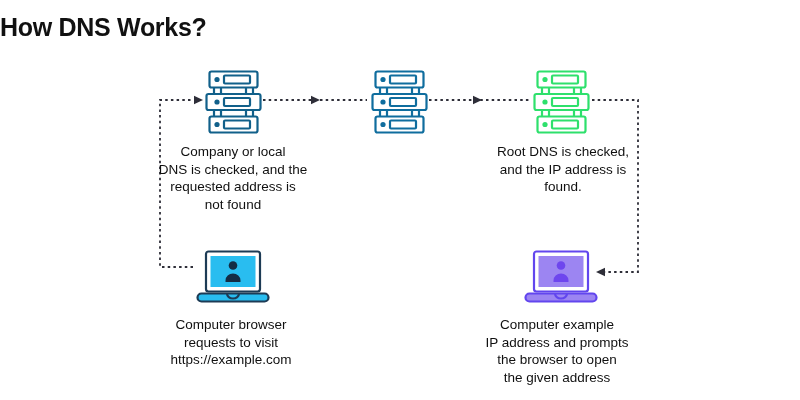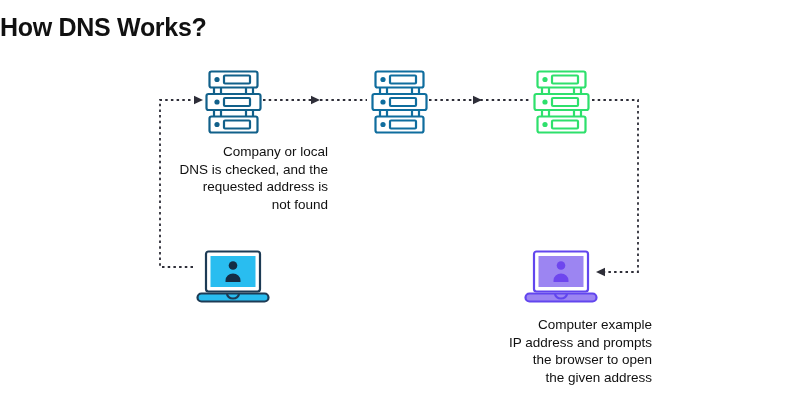--- a/index.html
+++ b/index.html
@@ -5,21 +5,21 @@
   html,body{margin:0;padding:0;background:#fff;}
   .canvas{
     position:relative;width:800px;height:400px;background:#ffffff;overflow:hidden;
     font-family:"Liberation Sans",sans-serif;color:#111;
   }
   .title{
     position:absolute;top:13px;left:0;width:100%;
     font-size:25px;font-weight:700;letter-spacing:-0.3px;color:#111;
   }
   .caption{
-    position:absolute;text-align:right;font-size:13.5px;line-height:17.5px;
+    position:absolute;text-align:center;font-size:13.5px;line-height:17.5px;
     color:#101010;white-space:pre-line;
   }
   .icon{position:absolute;display:block;}
   .connectors{position:absolute;left:0;top:0;pointer-events:none;}
 </style>
 </head>
 <body>
 
 <div class="canvas">
 
@@ -91,20 +91,23 @@
       <circle cx="12" cy="9.5" r="2.6" stroke="none" fill="#2ee06c"></circle>
       <circle cx="12" cy="32" r="2.6" stroke="none" fill="#2ee06c"></circle>
       <circle cx="12" cy="54.5" r="2.6" stroke="none" fill="#2ee06c"></circle>
     </g>
   </svg>
 
   <div class="caption" style="left:138px;top:143px;width:190px">Company or local
 DNS is checked, and the
 requested address is
 not found</div>
+  <div class="caption" style="left:468px;top:143px;width:190px">Root DNS is checked,
+and the IP address is
+found.</div>
 
   <svg class="icon" style="left:196px;top:250px" width="74" height="55" viewBox="0 0 74 55">
     <g stroke-width="2.2" stroke="#1d3b55">
       <rect x="10" y="1.5" width="54" height="40" rx="2.5" fill="#fff"></rect>
       <rect x="14.5" y="6" width="45" height="31" stroke="none" fill="#29bdf0"></rect>
       <circle cx="37" cy="15.5" r="4.3" stroke="none" fill="#142c44"></circle>
       <path d="M29.5,32 v-1.5 a7.5,7 0 0 1 15,0 V32 Z" stroke="none" fill="#142c44"></path>
       <rect x="1.5" y="43.5" width="71" height="8" rx="4" fill="#29bdf0"></rect>
       <path d="M31,43.5 a6,5 0 0 0 12,0" fill="none"></path>
     </g>
@@ -114,18 +117,21 @@
     <g stroke-width="2.2" stroke="#6246ee">
       <rect x="10" y="1.5" width="54" height="40" rx="2.5" fill="#fff"></rect>
       <rect x="14.5" y="6" width="45" height="31" stroke="none" fill="#9c85f2"></rect>
       <circle cx="37" cy="15.5" r="4.3" stroke="none" fill="#6e46ee"></circle>
       <path d="M29.5,32 v-1.5 a7.5,7 0 0 1 15,0 V32 Z" stroke="none" fill="#6e46ee"></path>
       <rect x="1.5" y="43.5" width="71" height="8" rx="4" fill="#9c85f2"></rect>
       <path d="M31,43.5 a6,5 0 0 0 12,0" fill="none"></path>
     </g>
   </svg>
 
+  <div class="caption" style="left:136px;top:316px;width:190px">Computer browser
+requests to visit
+https://example.com</div>
   <div class="caption" style="left:462px;top:316px;width:190px">Computer example
 IP address and prompts
 the browser to open
 the given address</div>
 
 </div>
 
 </body></html>

